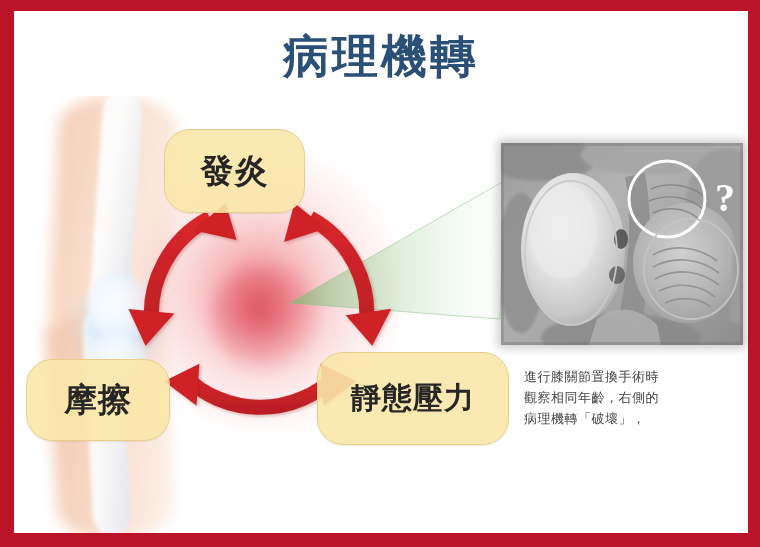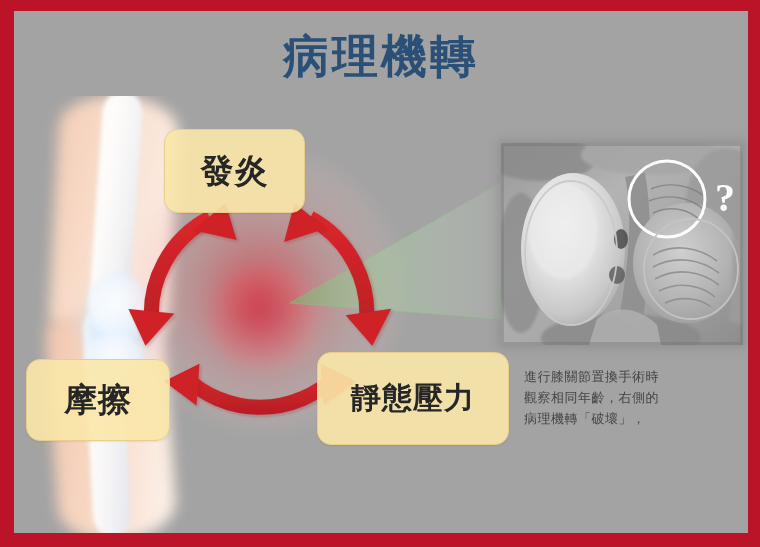--- a/index.html
+++ b/index.html
@@ -22,21 +22,21 @@
     box-sizing: border-box;
     background: #bb1428;
     overflow: hidden;
   }
   #slide-inner {
     position: absolute;
     left: 14px;
     top: 11px;
     right: 12px;
     bottom: 14px;
-    background: #a3a3a3;
+    background: #ffffff;
     overflow: hidden;
   }
 
   
   #page-title {
     position: absolute;
     left: 0;
     top: 20px;
     width: 100%;
     text-align: center;
@@ -171,21 +171,21 @@
     width: 300px;
     height: 260px;
   }
 
   
   .label-box {
     position: absolute;
     box-sizing: border-box;
     background: rgba(250,231,169,.90);
     border: 1px solid #e8ce8a;
-    border-radius: 14px;
+    border-radius: 26px;
     display: flex;
     align-items: center;
     justify-content: center;
     text-align: center;
     color: #262626;
     font-weight: bold;
     letter-spacing: 1px;
     line-height: 1.15;
     box-shadow: 0 1px 2px rgba(0,0,0,.07);
   }

